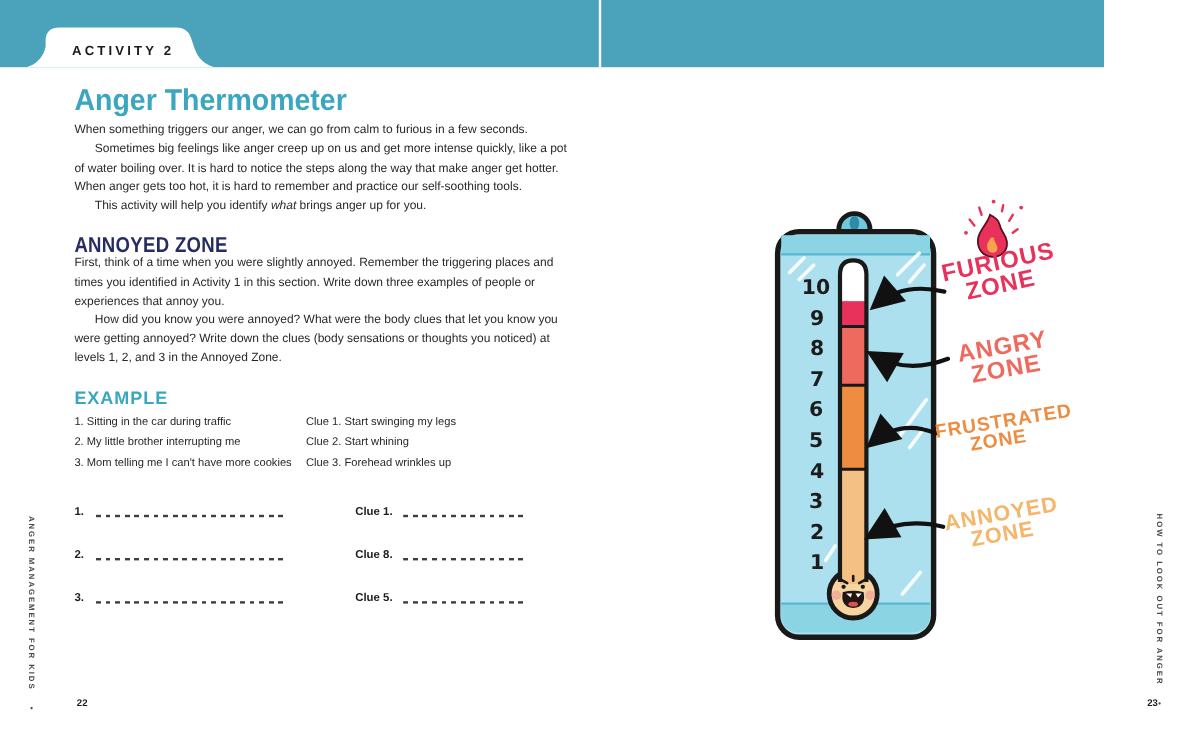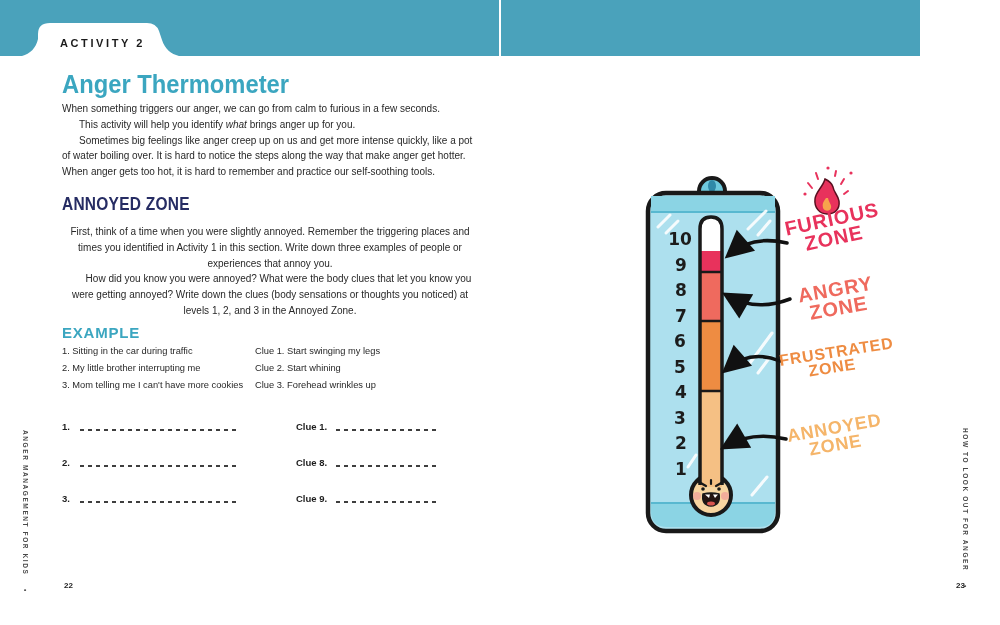--- a/index.html
+++ b/index.html
@@ -52,27 +52,27 @@
       <path d="M2,56 C10,54 16,48 18,39 L18,34 Q18,23 30,23 L127,23 Q136,23 139,31 L142,40 C145,49 151,54 159,56 Z" fill="#ffffff"></path>
     </svg>
     <div class="gutter"></div>
     <div class="activity">ACTIVITY 2</div>
   </div>
 
   <div class="title" style="color: rgb(59, 166, 192);">Anger Thermometer</div>
 
   <div class="body-block" style="left:62px;top:101px;width:416px;">
     <p>When something triggers our anger, we can go from calm to furious in a few seconds.</p>
+    <p class="ind">Sometimes big feelings like anger creep up on us and get more intense quickly, like a pot of water boiling over. It is hard to notice the steps along the way that make anger get hotter. When anger gets too hot, it is hard to remember and practice our self-soothing tools.</p>
     <p class="ind"><span>This activity will help you identify </span><i>what</i><span> brings anger up for you.</span></p>
-    <p class="ind">Sometimes big feelings like anger creep up on us and get more intense quickly, like a pot of water boiling over. It is hard to notice the steps along the way that make anger get hotter. When anger gets too hot, it is hard to remember and practice our self-soothing tools.</p>
   </div>
 
   <div class="sec-head" style="color: rgb(38, 44, 99);">ANNOYED ZONE</div>
 
-  <div class="body-block" style="left:62px;top:224px;width:416px;text-align:center;">
+  <div class="body-block" style="left:62px;top:212px;width:416px;">
     <p>First, think of a time when you were slightly annoyed. Remember the triggering places and times you identified in Activity 1 in this section. Write down three examples of people or experiences that annoy you.</p>
     <p class="ind">How did you know you were annoyed? What were the body clues that let you know you were getting annoyed? Write down the clues (body sensations or thoughts you noticed) at levels 1, 2, and 3 in the Annoyed Zone.</p>
   </div>
 
   <div class="ex-head" style="color: rgb(59, 166, 192);">EXAMPLE</div>
 
   <div class="ex-row" style="top:346px;">
     <span class="ex-item">1. Sitting in the car during traffic</span>
     <span class="ex-clue">Clue 1. Start swinging my legs</span>
   </div>
@@ -93,21 +93,21 @@
   </div>
   <div class="ws-row" style="top:457px;">
     <span class="ws-num">2.</span>
     <div class="dash dash1"></div>
     <span class="ws-clue">Clue 8.</span>
     <div class="dash dash2"></div>
   </div>
   <div class="ws-row" style="top:493px;">
     <span class="ws-num">3.</span>
     <div class="dash dash1"></div>
-    <span class="ws-clue">Clue 9.</span>
+    <span class="ws-clue">Clue 5.</span>
     <div class="dash dash2"></div>
   </div>
 
   <svg class="therm-svg" width="400" height="380" viewBox="0 0 400 380">
     <defs>
       <marker id="ah" markerWidth="10" markerHeight="10" refX="7" refY="5" orient="auto">
         <path d="M1,1 L9,5 L1,9 Z" fill="#111"></path>
       </marker>
       <clipPath id="tubeclip">
         <path d="M100,64 Q100,52 111,52 Q122,52 122,64 L122,322 L100,322 Z"></path>

